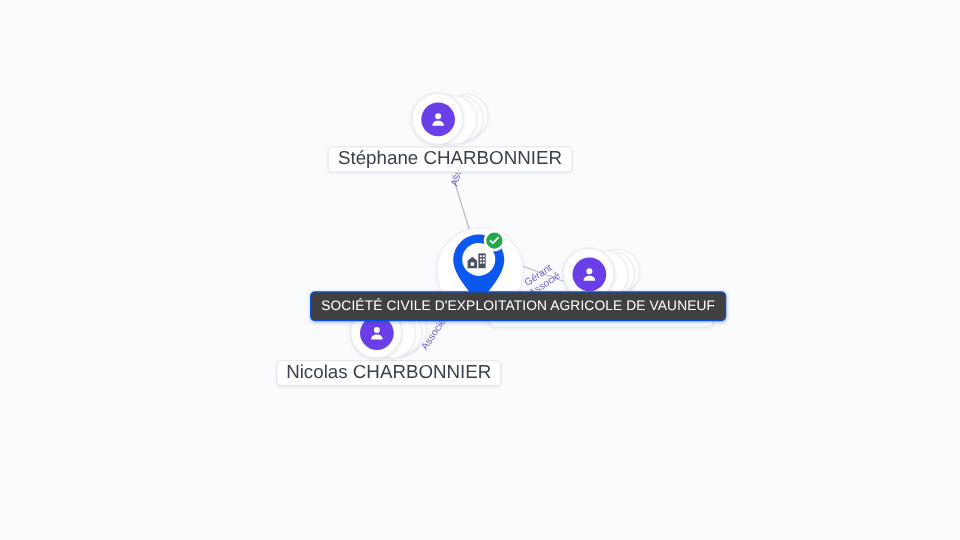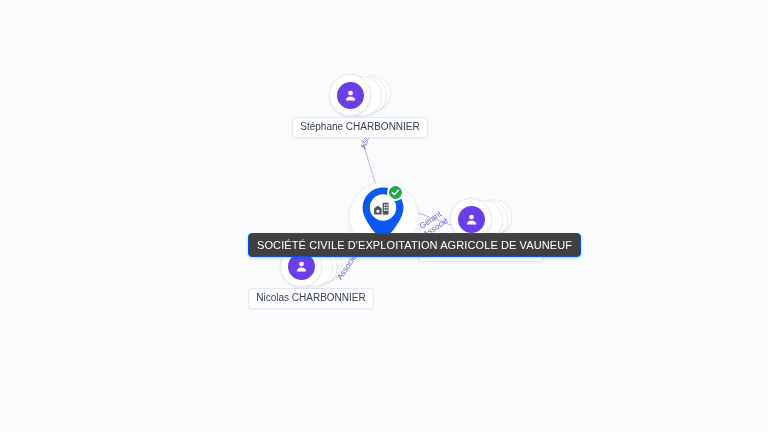--- a/index.html
+++ b/index.html
@@ -77,21 +77,21 @@
     justify-content: center;
   }
   .avatar-circle svg { display: block; }
 
   .person-label {
     margin-top: 1px;
     background: #ffffff;
     border: 1px solid #e6e9ef;
     border-radius: 4px;
     padding: 3px 7px 4px 7px;
-    font-size: 10px;
+    font-size: 15px;
     line-height: 12px;
     color: #384152;
     white-space: nowrap;
     box-shadow: 0 1px 2px rgba(25,40,80,0.06);
   }
 
   
   #company-node {
     position: absolute;
     left: 383px;

